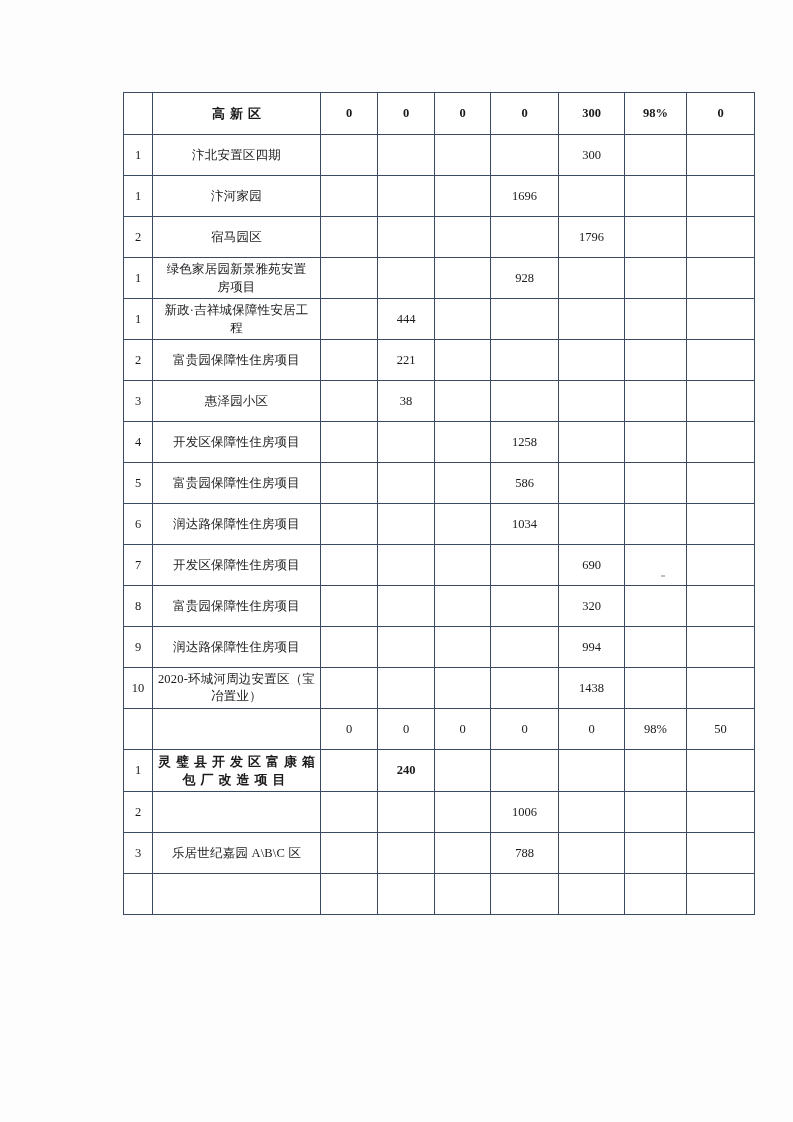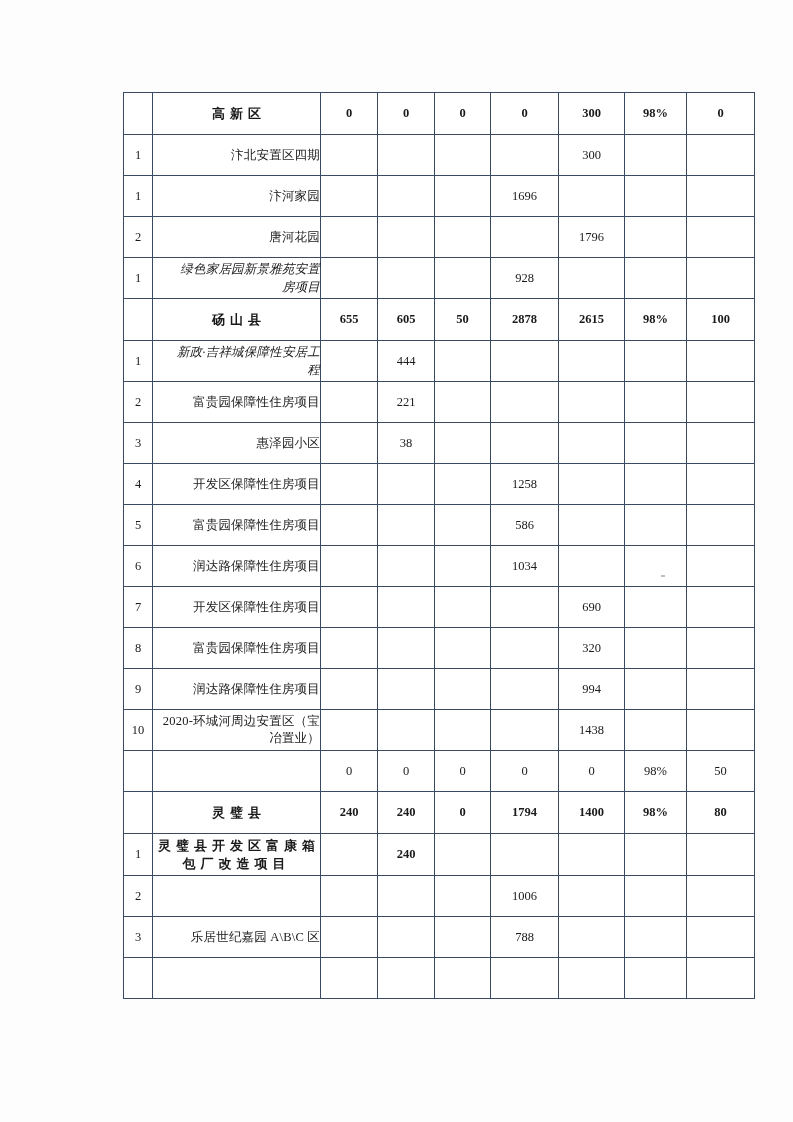--- a/index.html
+++ b/index.html
@@ -53,21 +53,21 @@
   col.c-n4 { width: 68px; }
   col.c-n5 { width: 66px; }
   col.c-n6 { width: 62px; }
   col.c-n7 { width: 68px; }
 
   .cell-idx {
     text-align: center;
     font-size: 12.5px;
   }
   .cell-name {
-    text-align: right;
+    text-align: center;
     padding-left: 9px;
     padding-right: 5px;
     font-size: 12.5px;
     letter-spacing: 0.2px;
   }
   .cell-num {
     text-align: center;
     font-size: 12.5px;
   }
   tr.group td {
@@ -83,21 +83,20 @@
   }
   tr.group .cell-num {
     font-weight: bold;
   }
   tr.item .cell-name {
     font-weight: normal;
   }
   .two-line {
     display: block;
     line-height: 1.45;
-    font-style: italic;
   }
   .tall td { height: 50px; }
   .speck {
     position: absolute;
     background: #8a8a8a;
     width: 4px;
     height: 2px;
     opacity: 0.55;
   }
 </style>
@@ -152,21 +151,21 @@
           <td class="cell-num"></td>
           <td class="cell-num"></td>
           <td class="cell-num">1696</td>
           <td class="cell-num"></td>
           <td class="cell-num"></td>
           <td class="cell-num"></td>
         </tr>
 
         <tr class="item">
           <td class="cell-idx">2</td>
-          <td class="cell-name">唐河花园</td>
+          <td class="cell-name">宿马园区</td>
           <td class="cell-num"></td>
           <td class="cell-num"></td>
           <td class="cell-num"></td>
           <td class="cell-num"></td>
           <td class="cell-num">1796</td>
           <td class="cell-num"></td>
           <td class="cell-num"></td>
         </tr>
 
 
@@ -178,31 +177,20 @@
           </td>
           <td class="cell-num"></td>
           <td class="cell-num"></td>
           <td class="cell-num"></td>
           <td class="cell-num">928</td>
           <td class="cell-num"></td>
           <td class="cell-num"></td>
           <td class="cell-num"></td>
         </tr>
 
-        <tr class="group">
-          <td class="cell-idx"></td>
-          <td class="cell-name">砀山县</td>
-          <td class="cell-num">655</td>
-          <td class="cell-num">605</td>
-          <td class="cell-num">50</td>
-          <td class="cell-num">2878</td>
-          <td class="cell-num">2615</td>
-          <td class="cell-num">98%</td>
-          <td class="cell-num">100</td>
-        </tr>
 
         <tr class="item tall">
           <td class="cell-idx">1</td>
           <td class="cell-name">
             <span class="two-line">新政·吉祥城保障性安居工</span>
             <span class="two-line">程</span>
           </td>
           <td class="cell-num"></td>
           <td class="cell-num">444</td>
           <td class="cell-num"></td>
@@ -328,31 +316,20 @@
           </td>
           <td class="cell-num">0</td>
           <td class="cell-num">0</td>
           <td class="cell-num">0</td>
           <td class="cell-num">0</td>
           <td class="cell-num">0</td>
           <td class="cell-num">98%</td>
           <td class="cell-num">50</td>
         </tr>
 
-        <tr class="group">
-          <td class="cell-idx"></td>
-          <td class="cell-name">灵璧县</td>
-          <td class="cell-num">240</td>
-          <td class="cell-num">240</td>
-          <td class="cell-num">0</td>
-          <td class="cell-num">1794</td>
-          <td class="cell-num">1400</td>
-          <td class="cell-num">98%</td>
-          <td class="cell-num">80</td>
-        </tr>
 
         <tr class="group">
           <td class="cell-idx">1</td>
           <td class="cell-name">灵璧县开发区富康箱包厂改造项目</td>
           <td class="cell-num"></td>
           <td class="cell-num">240</td>
           <td class="cell-num"></td>
           <td class="cell-num"></td>
           <td class="cell-num"></td>
           <td class="cell-num"></td>

